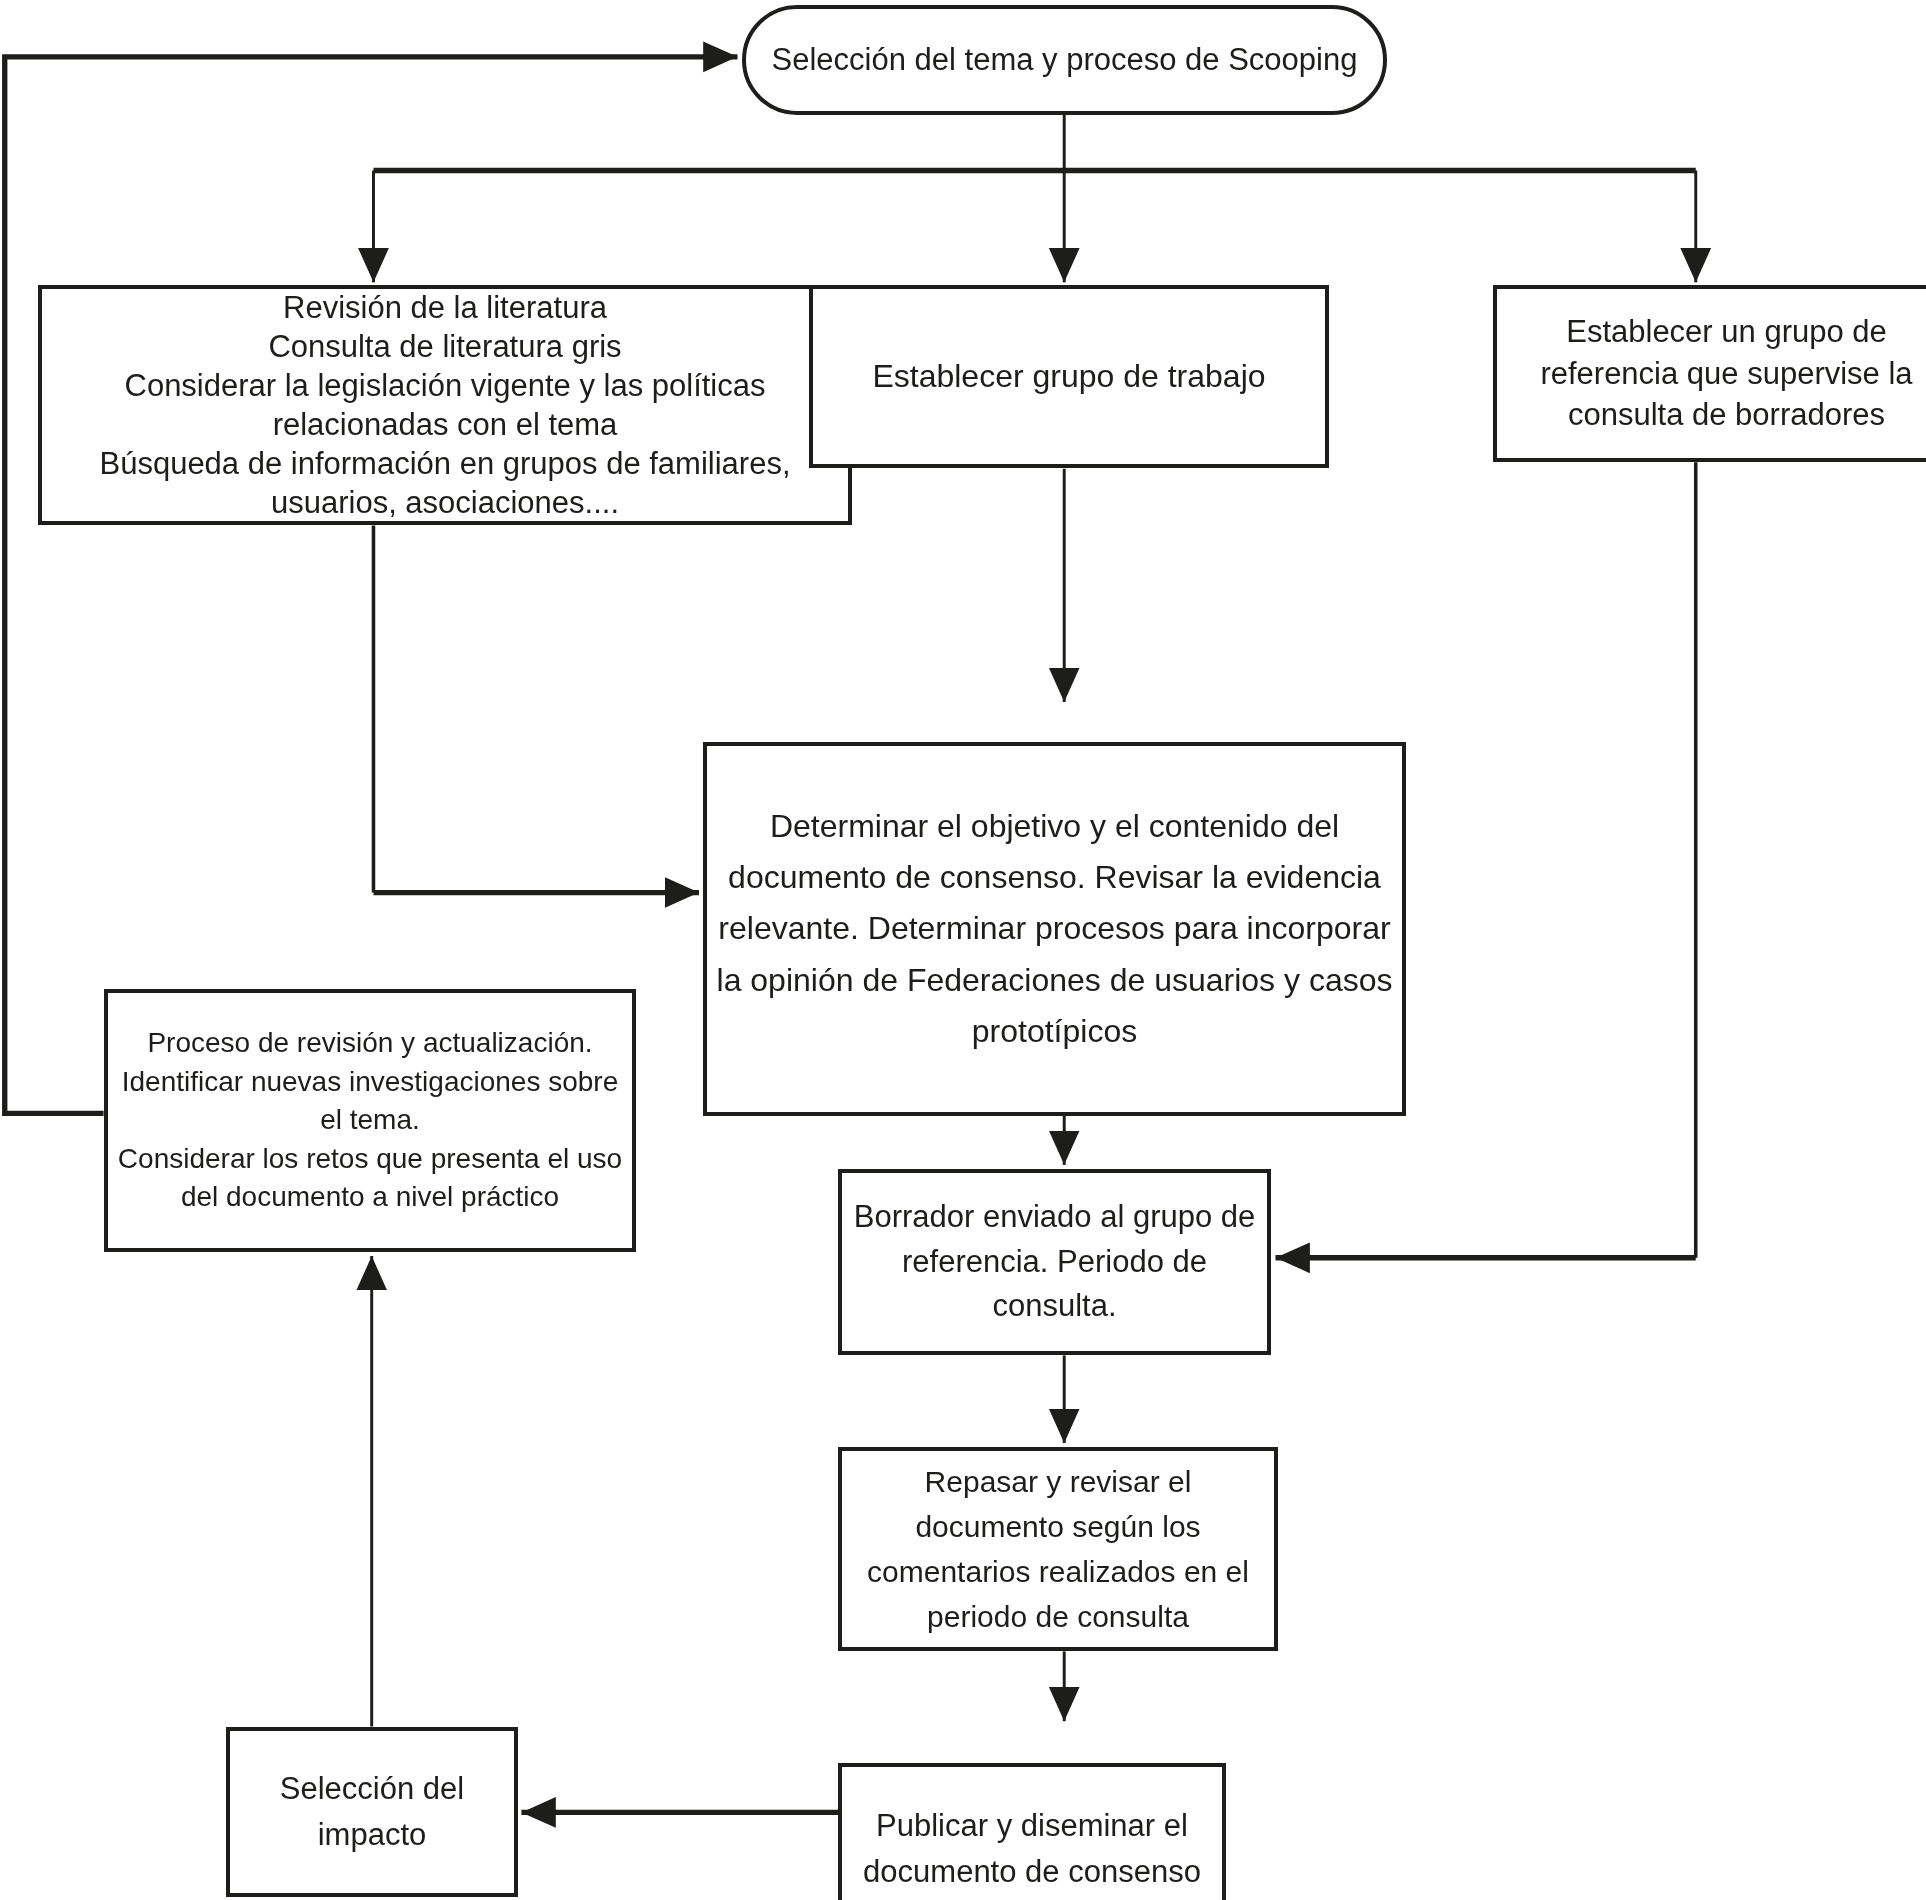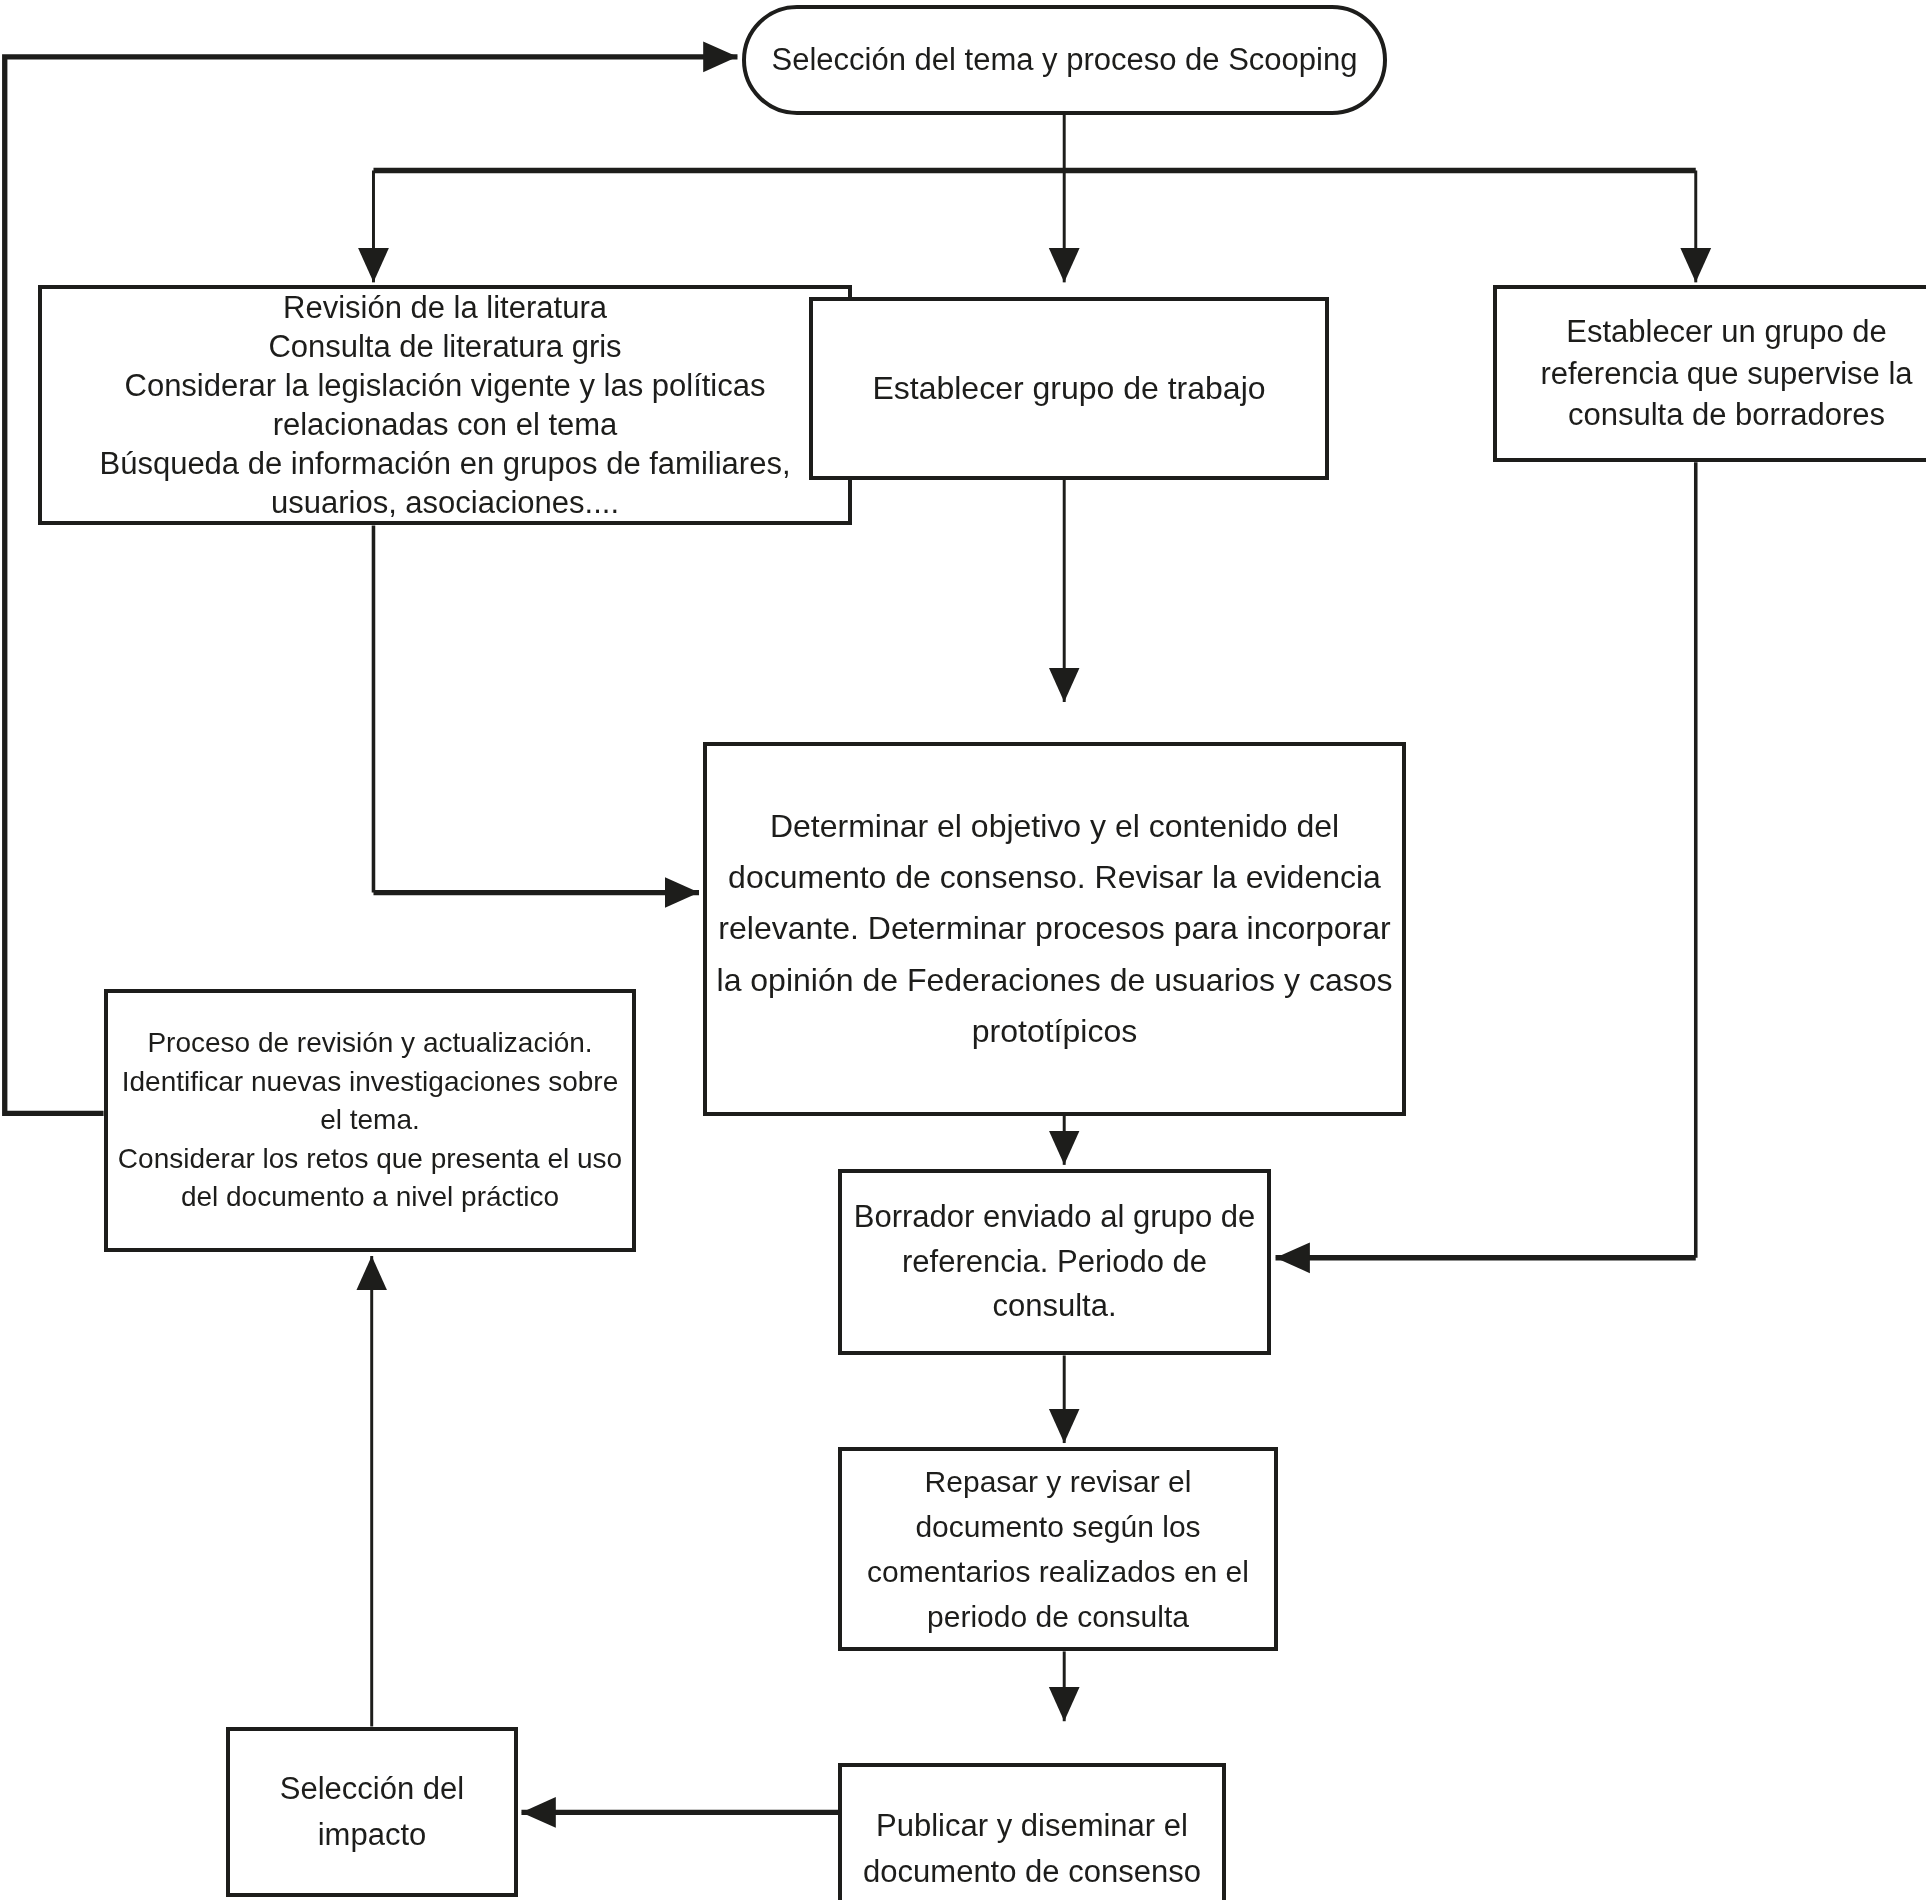--- a/index.html
+++ b/index.html
@@ -30,21 +30,21 @@
     background:var(--node-bg);
     display:flex;align-items:center;justify-content:center;
     text-align:center;
     white-space:pre-line;
     font-size:31px;line-height:1.4;
     padding:4.7px 10.7px;
   }
   .stadium{border-radius:56px;}
   #n-seleccion       {left:742px;top:4.7px;   width:645px;height:110px;font-size:31px;}
   #n-revision        {left:38px;  top:285px; width:814px;height:240px;font-size:31px;line-height:1.26;padding:2.4px 9.5px;}
-  #n-grupo-trabajo   {left:809px;top:285px; width:520px; height:183px;font-size:32px;margin-top:12px;}
+  #n-grupo-trabajo   {left:809px;top:285px; width:520px; height:183px;font-size:32px;}
   #n-grupo-referencia{left:1473px;top:285px; width:467px; height:177px;font-size:31px;line-height:1.35;padding:4.7px 6px;margin-left:20px;}
   #n-determinar      {left:703px;top:706px;width:703px;height:374px;font-size:32px;line-height:1.6;padding:4.7px 4.7px;margin-top:36px;}
   #n-proceso         {left:104px; top:989px;width:532px; height:263px;font-size:28px;line-height:1.38;padding:4.7px 4.7px;}
   #n-borrador        {left:838px;top:1169px;width:433px; height:186px;font-size:31px;line-height:1.45;padding:4.7px 4.7px;}
   #n-repasar         {left:838px;top:1447px;width:440px; height:204px;font-size:30px;line-height:1.5;padding:4.7px 4.7px;}
   #n-publicar        {left:838px;top:1763px;width:388px; height:172px;font-size:31px;line-height:1.5;}
   #n-evaluacion      {left:226px; top:1727px;width:292px; height:170px;font-size:31px;line-height:1.5;}
 </style>
 </head>
 <body>

